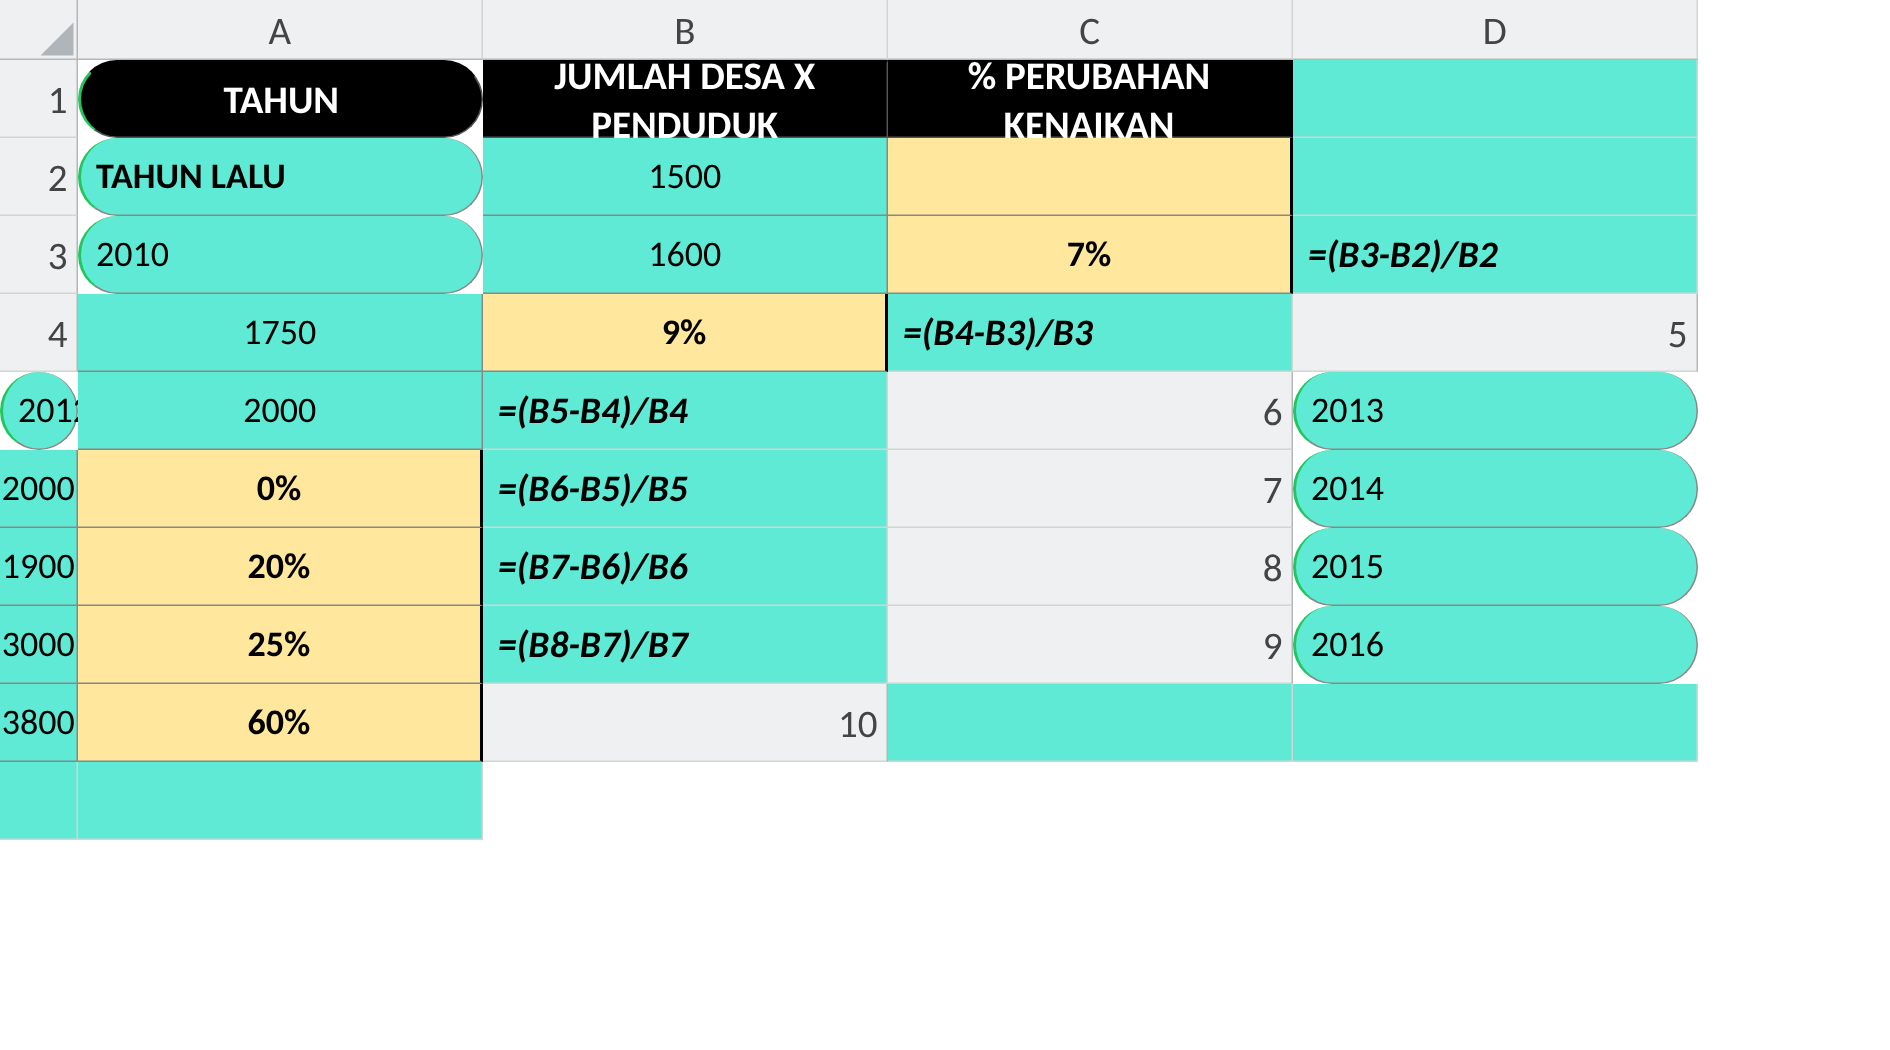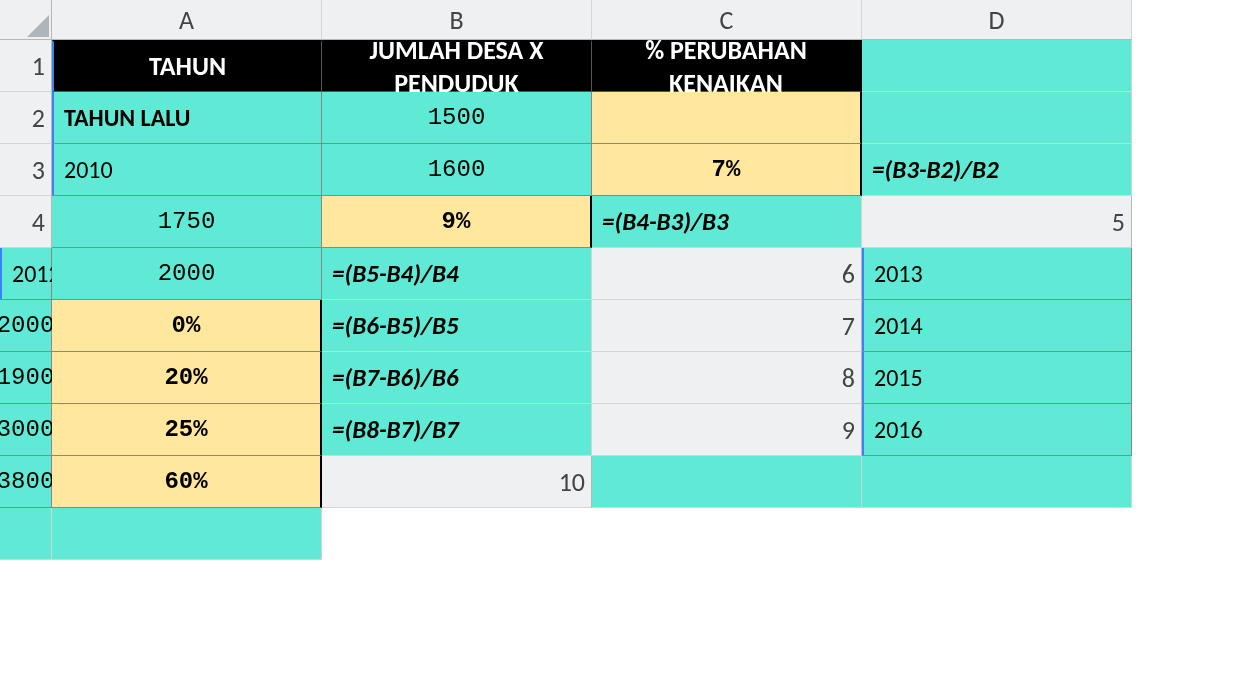--- a/index.html
+++ b/index.html
@@ -55,27 +55,27 @@
       font-weight: 700;
       font-size: 26px;
       justify-content: center;
       text-align: center;
       line-height: 1.25;
       border-right: 1px solid #555;
       border-bottom: 1px solid #555;
       border-top: 2px solid #000;
     }
     .bold { font-weight: 700; }
-    .center { justify-content: center; font-family: Liberation Mono, monospace; }
+    .center { justify-content: center; }
     .yellow { background: #ffe79e; font-weight: 700; }
     .bordered {
       border-right: 1px solid #888;
       border-bottom: 1px solid #888;
     }
-    .bordered-left { border-left: 2px solid #3b82f6; }
+    .bordered-left { border-left: 2px solid #22c55e; border-radius: 26px; }
     .col-c-border { border-right: 2px solid #000; }
     .italic { font-style: italic; font-weight: 700; font-size: 25px; }
   </style>
 </head>
 <body>
 
 <div class="grid">
 
   <div class="corner"></div>
   <div class="colhdr">A</div>

